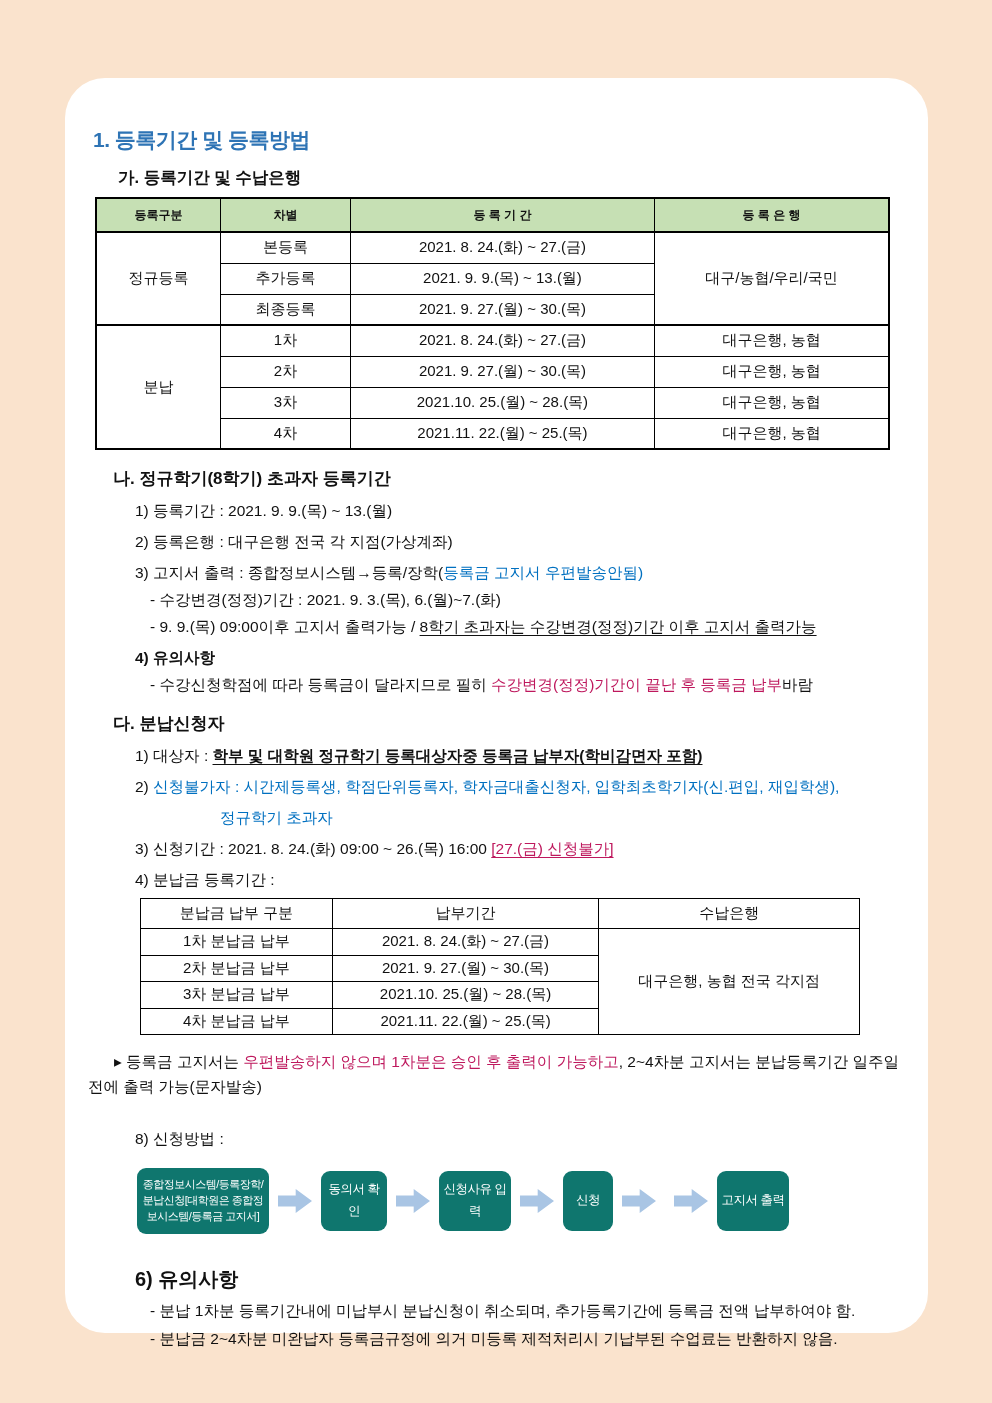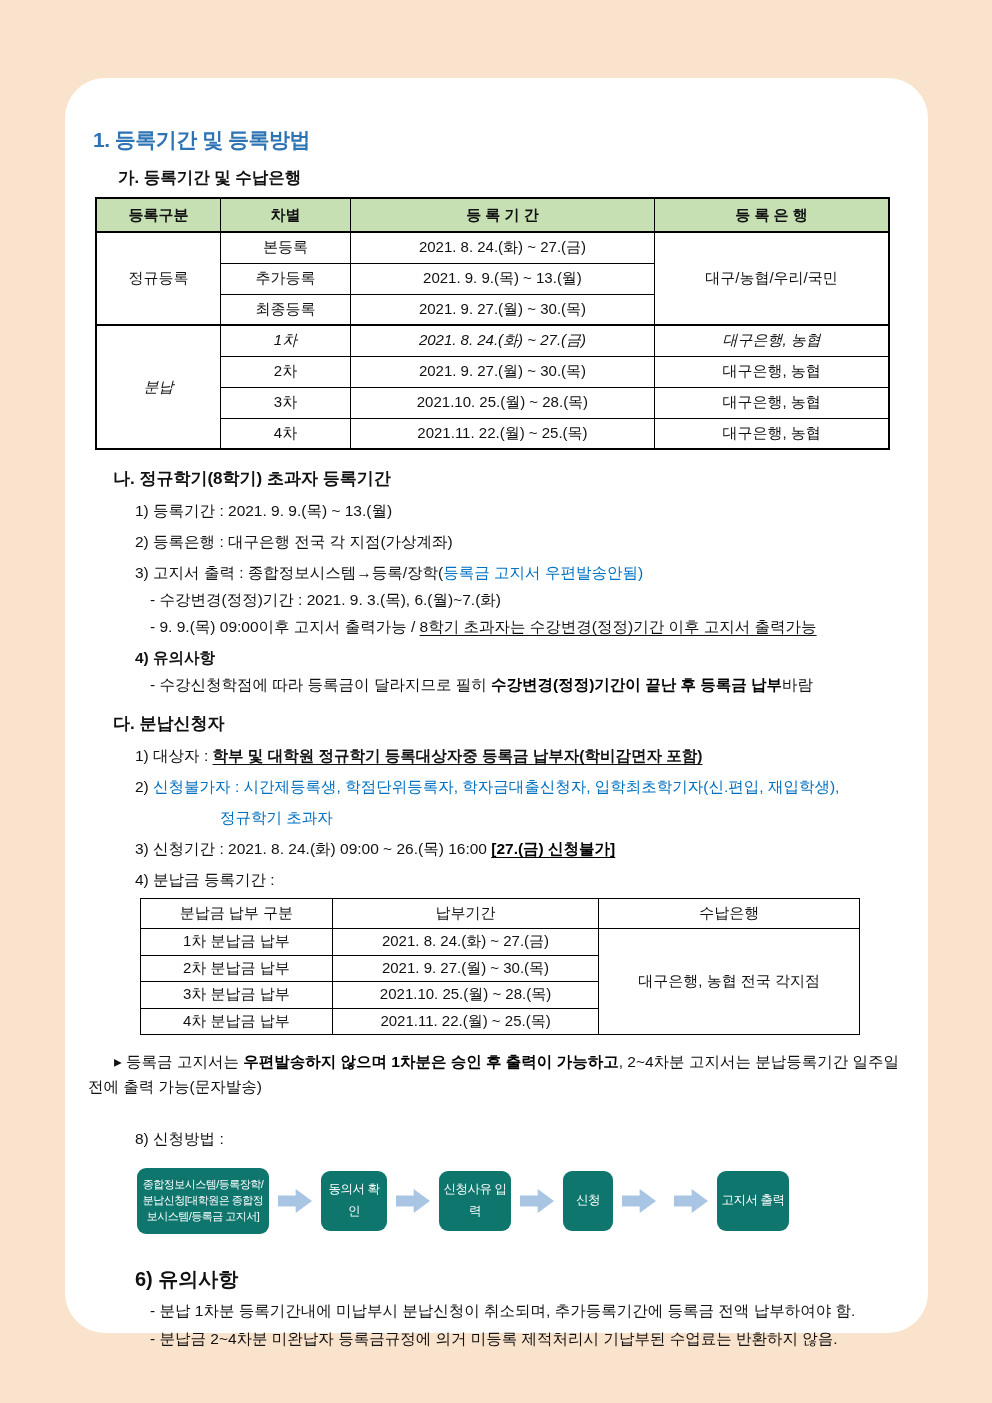--- a/index.html
+++ b/index.html
@@ -27,33 +27,33 @@
   }
   .banner-title { flex:1; text-align:center; font-size:26px; font-weight:bold; letter-spacing:-1px; }
   .logo { width:42px; height:42px; flex:0 0 auto; }
   
   .sec1-title { margin:48px 0 0 28px; font-size:21px; font-weight:bold; color:#2e74b5; letter-spacing:-0.5px; }
   .sub-a-title { margin:13px 0 0 53px; font-size:16.5px; font-weight:bold; }
   
   table { border-collapse:collapse; text-align:center; }
   .reg-table { margin:8px 0 0 30px; width:795px; font-size:15px; }
   .reg-table th, .reg-table td { border:1px solid #000; }
-  .reg-table th { background:#c6e0b4; height:34px; font-weight:bold; font-size:15px; }
+  .reg-table th { background:#c6e0b4; height:34px; font-weight:bold; font-size:12px; }
   .reg-table td { height:31px; }
   .reg-table { border:2.5px solid #000; }
   .reg-table thead th { border-bottom:2px solid #000; }
-  .reg-table tr.group-sep td { border-top:2.5px solid #000;font-style:italic; }
+  .reg-table tr.group-sep td { border-top:2.5px solid #000; }
   .col-w0{width:125px}.col-w1{width:130px}.col-w2{width:305px}.col-w3{width:235px}
   
   .sub-b-title, .sub-c-title { margin:17px 0 0 48px; font-size:17px; font-weight:bold; }
   .item { margin:10px 0 0 70px; font-size:15.5px; line-height:21px; }
   .subitem { margin:6px 0 0 85px; font-size:15.5px; line-height:21px; }
   .bold { font-weight:bold; }
   .blue { color:#0070c0; }
-  .red  { color:#000000; font-weight:bold; }
+  .red  { color:#be185d; font-weight:normal; }
   .ul   { text-decoration:underline; text-underline-offset:3px; }
   .indent2 { margin-left:155px; }
   
   .pay-table { margin:8px 0 0 75px; width:720px; font-size:15px; border:1.5px solid #000; }
   .pay-table th, .pay-table td { border:1px solid #000; }
   .pay-table th { height:30px; font-weight:normal; }
   .pay-table td { height:26.5px; }
   .pcol0{width:192px}.pcol1{width:267px}.pcol2{width:261px}
   
   .notice { margin:14px 25px 0 23px; font-size:15.5px; line-height:25px; text-indent:26px; }

